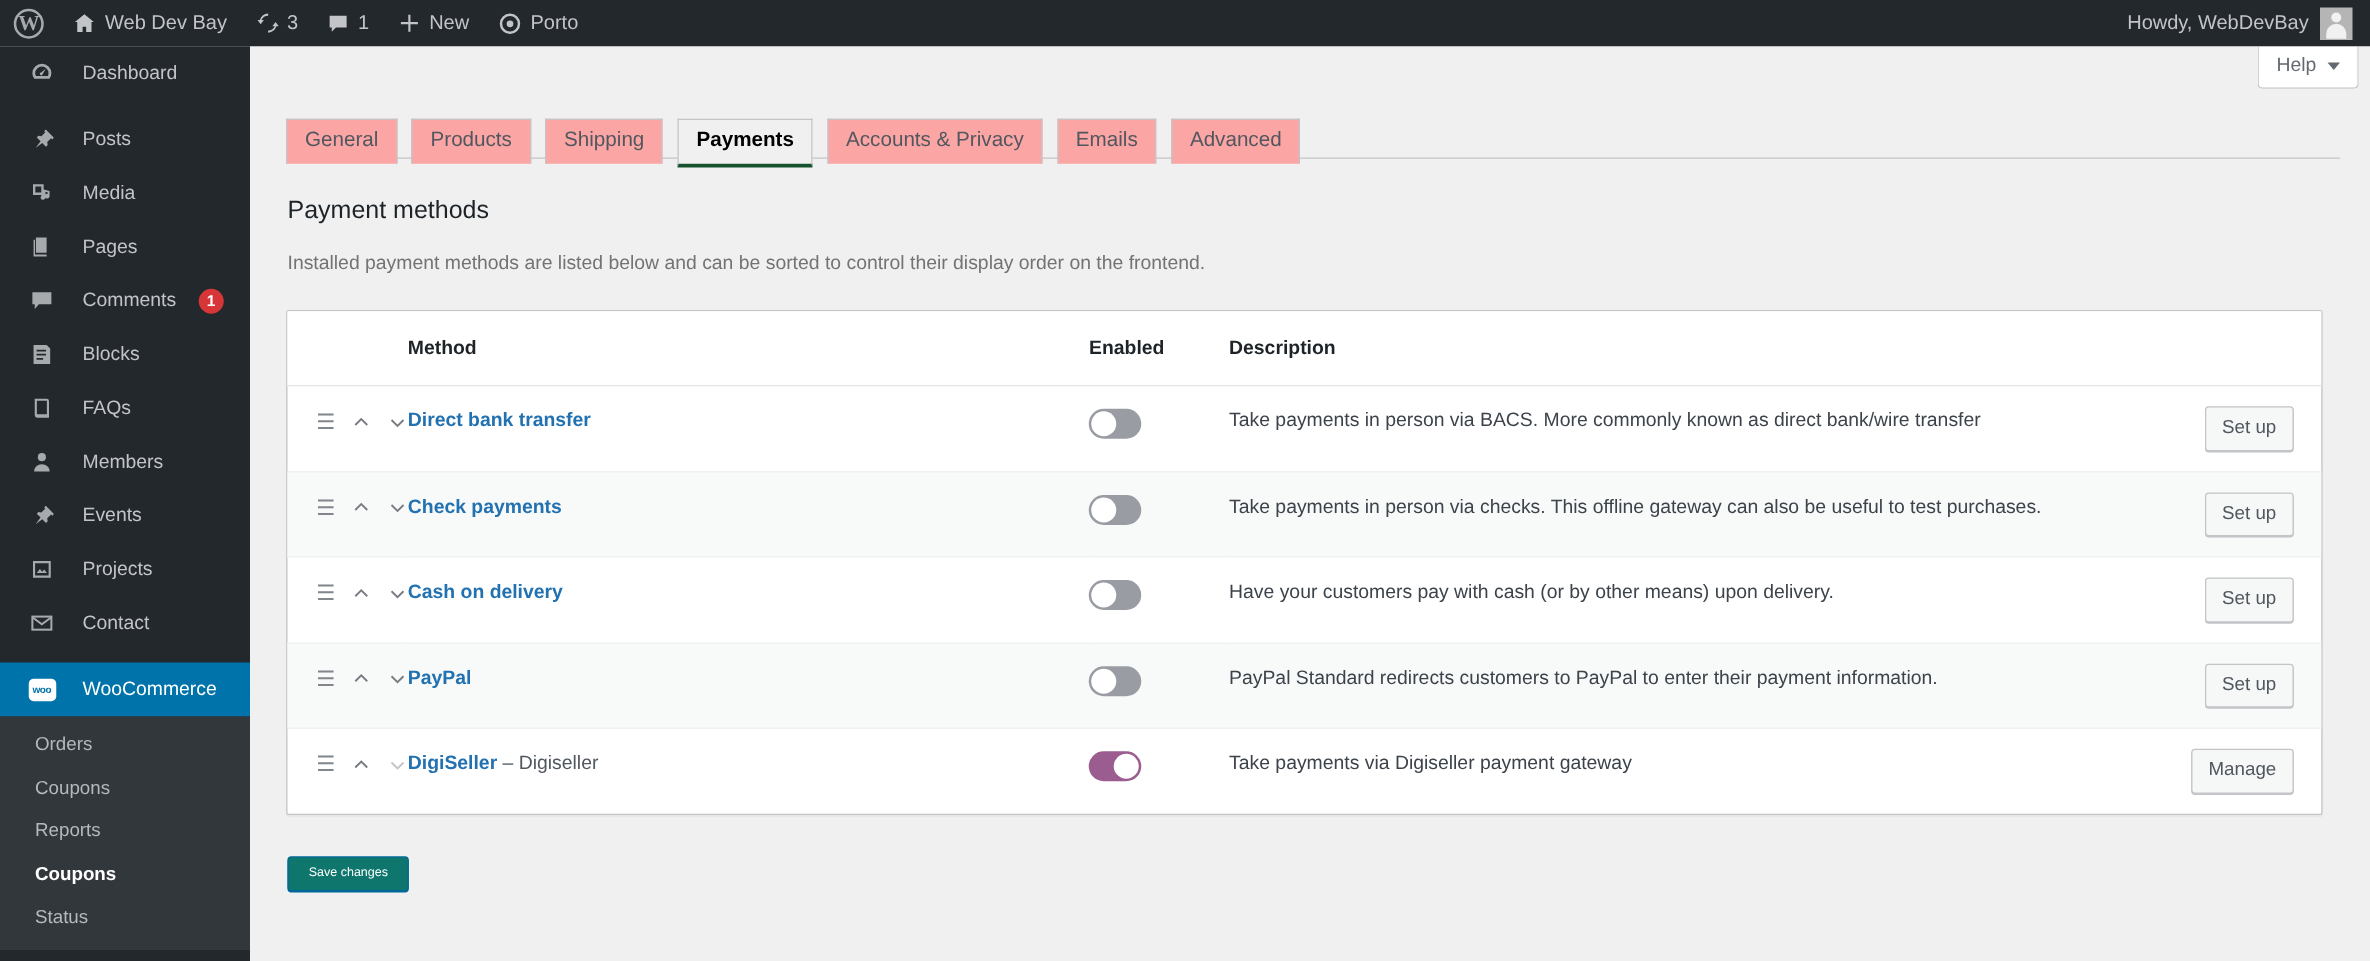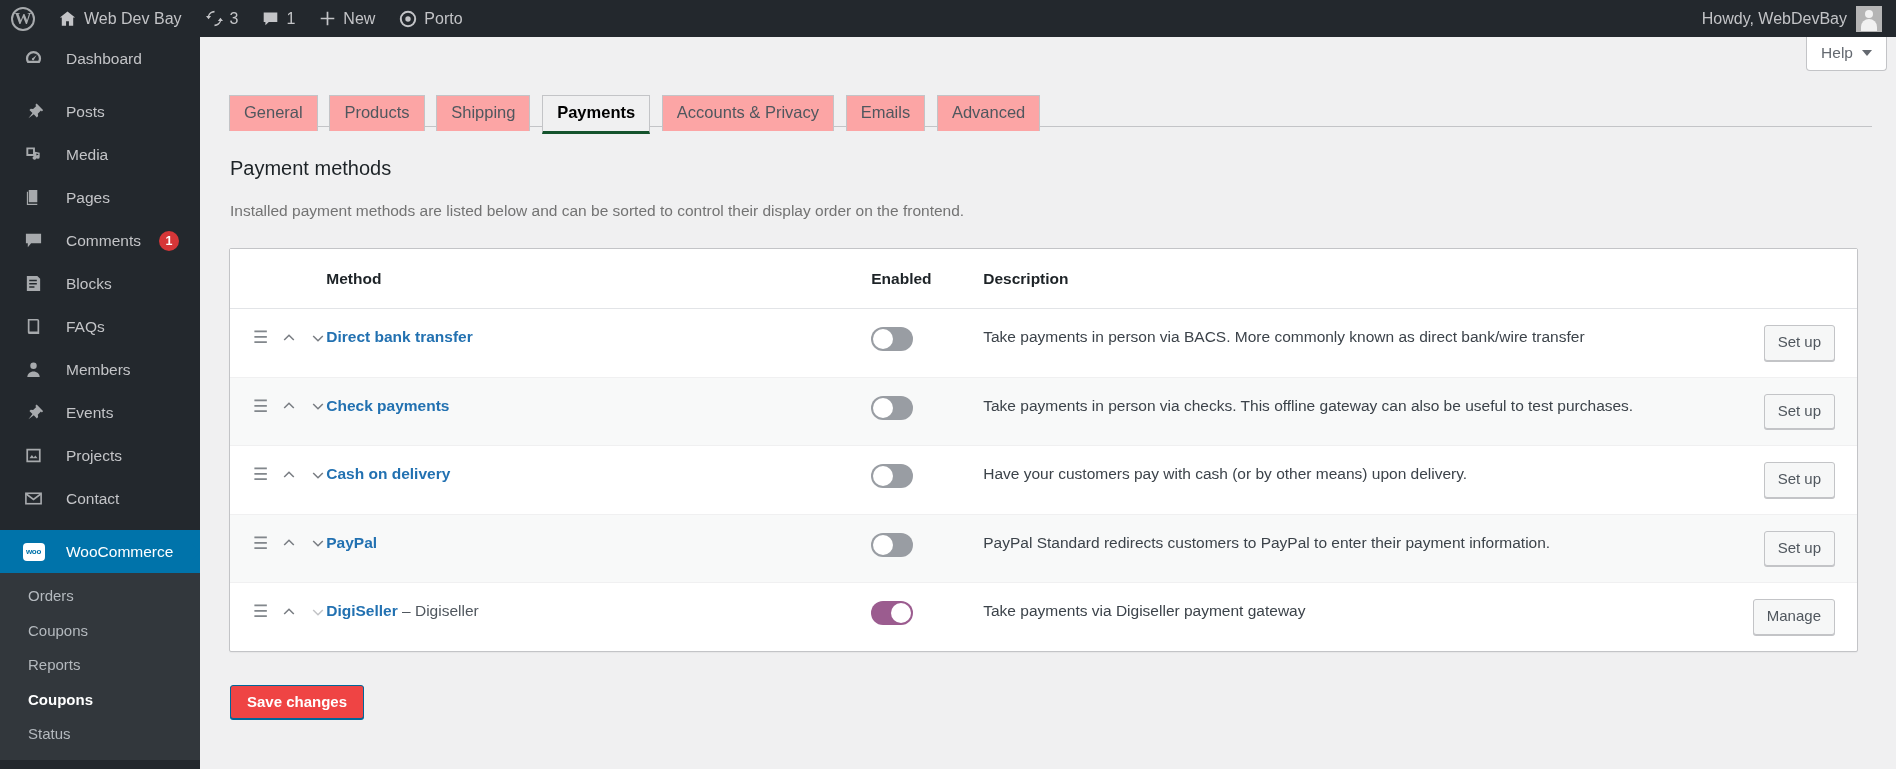--- a/index.html
+++ b/index.html
@@ -229,26 +229,25 @@
     display: inline-block;
     background: #f6f7f7; border: 1px solid #c3c4c7;
     color: #50575e; border-radius: 3px;
     font-size: 15px; padding: 5px 13px 6px;
     line-height: 1.5; text-decoration: none;
     box-shadow: 0 1px 0 #c3c4c7;
   }
 
   .submit-row { padding: 33px 0 0 1px; }
   .button-primary {
-    background: #ef4444; border: 1px solid #006799;
+    background: #0f766e; border: 1px solid #006799;
     color: #fff; border-radius: 3px;
-    font-size: 15px; padding: 7px 16px 8px;
+    font-size: 10px; padding: 7px 16px 8px;
     box-shadow: 0 1px 0 #006799;
     display: inline-block;
-    font-weight: bold;
   }
 </style>
 </head>
 <body>
 
 <div id="adminbar">
 
   <div class="ab-item ab-wp-logo">
     <span class="wp-circle">W</span>
   </div>

